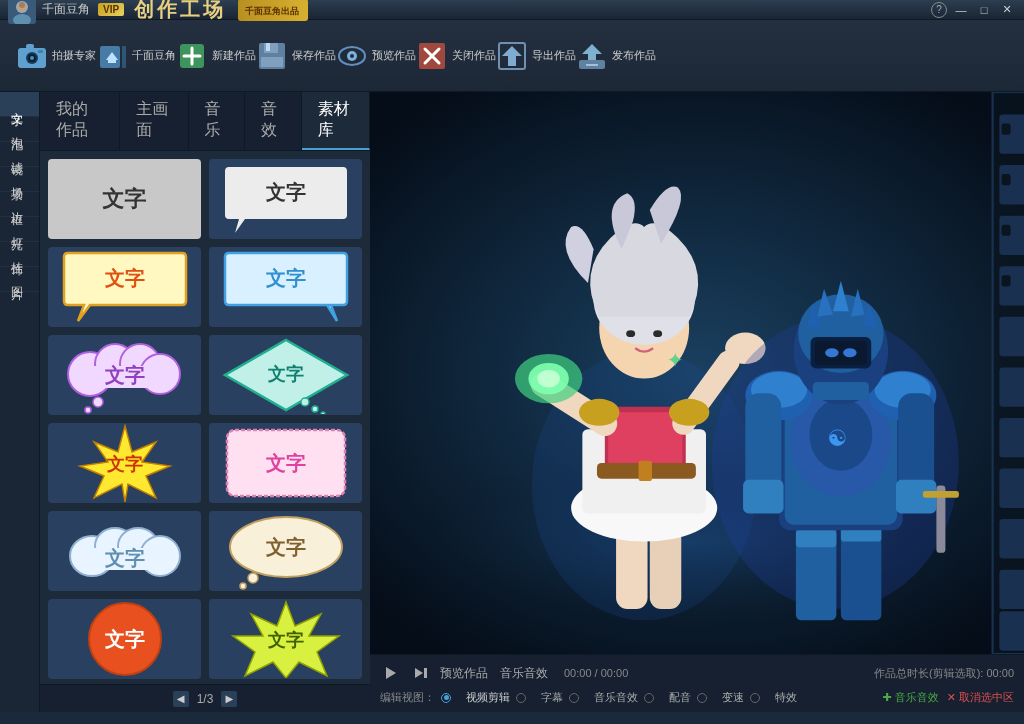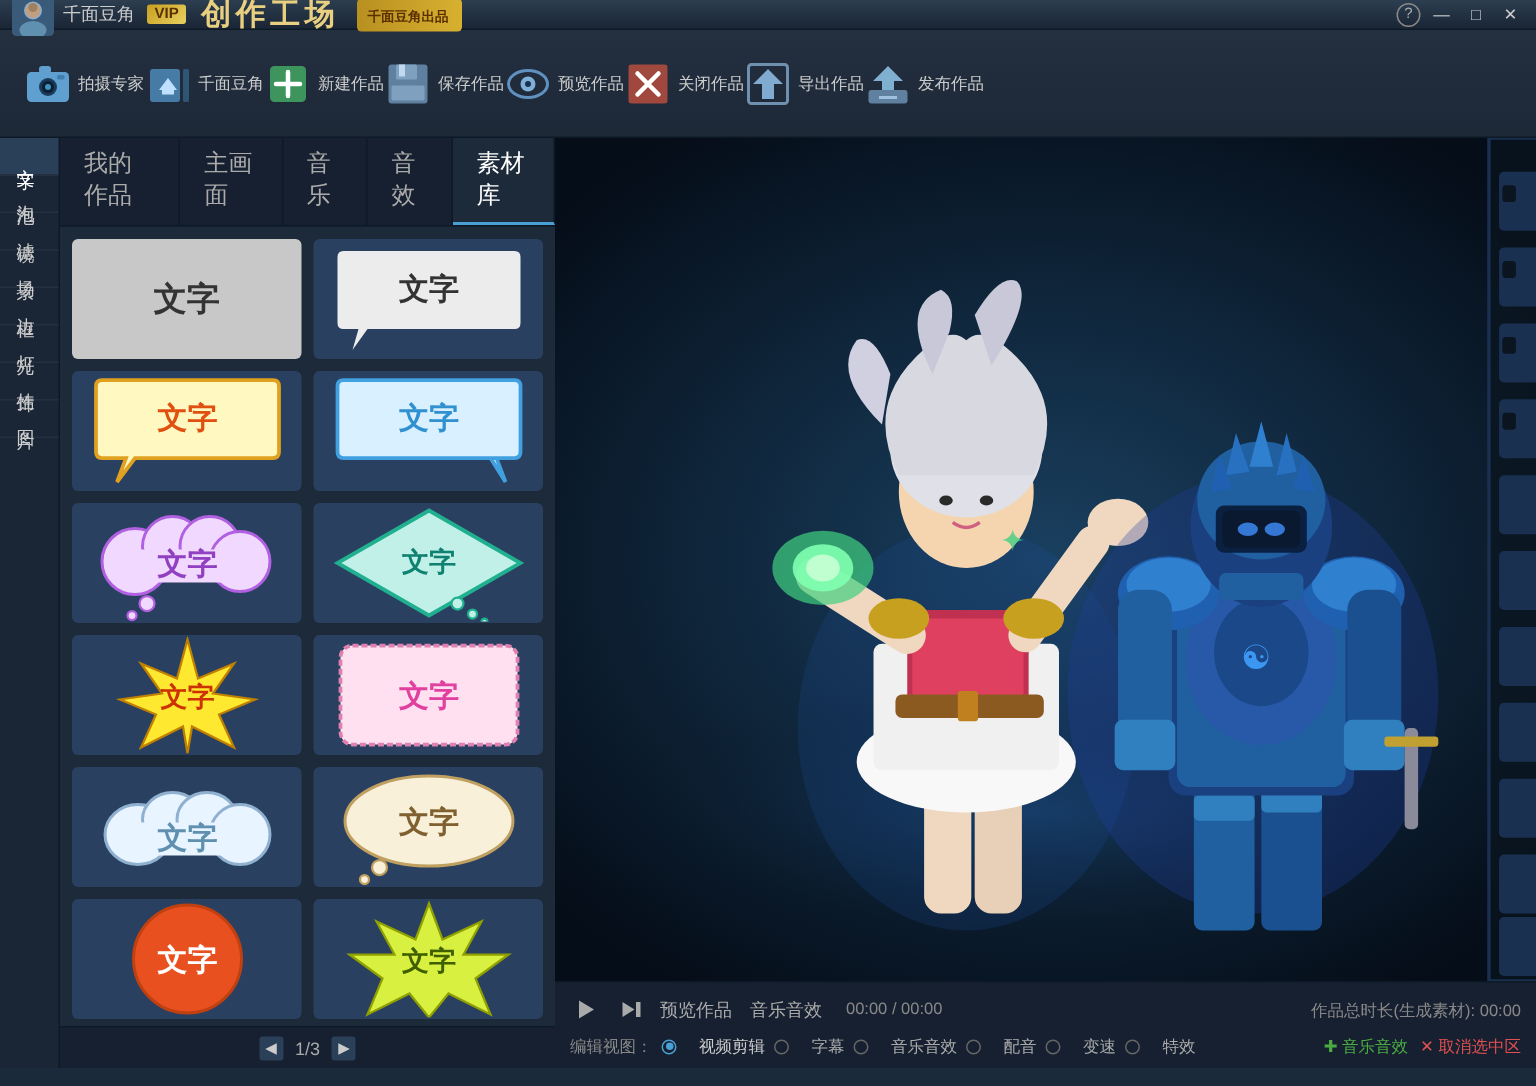--- a/index.html
+++ b/index.html
@@ -720,21 +720,21 @@
           </svg>
         </button>
         <span style="color:#aaa;cursor:pointer;font-size:12px;">预览作品</span>
         <span style="color:#aaa;cursor:pointer;font-size:12px;margin-left:4px;">音乐音效</span>
         <span style="font-size:11px;color:#888;margin-left:8px;">
           <span>00:00</span>
           <span>/</span>
           <span>00:00</span>
         </span>
         <span id="duration-info" style="font-size:11px;color:#888;">
-          <span>作品总时长(生成素材):</span>
+          <span>作品总时长(剪辑选取):</span>
           <span>00:00</span>
         </span>
       </div>
       <div id="edit-row">
         <span class="edit-label">编辑视图：</span>
 
         <div class="radio-group">
           <div class="radio-dot selected"></div>
           <span style="color:#ccc;">视频剪辑</span>
         </div>

